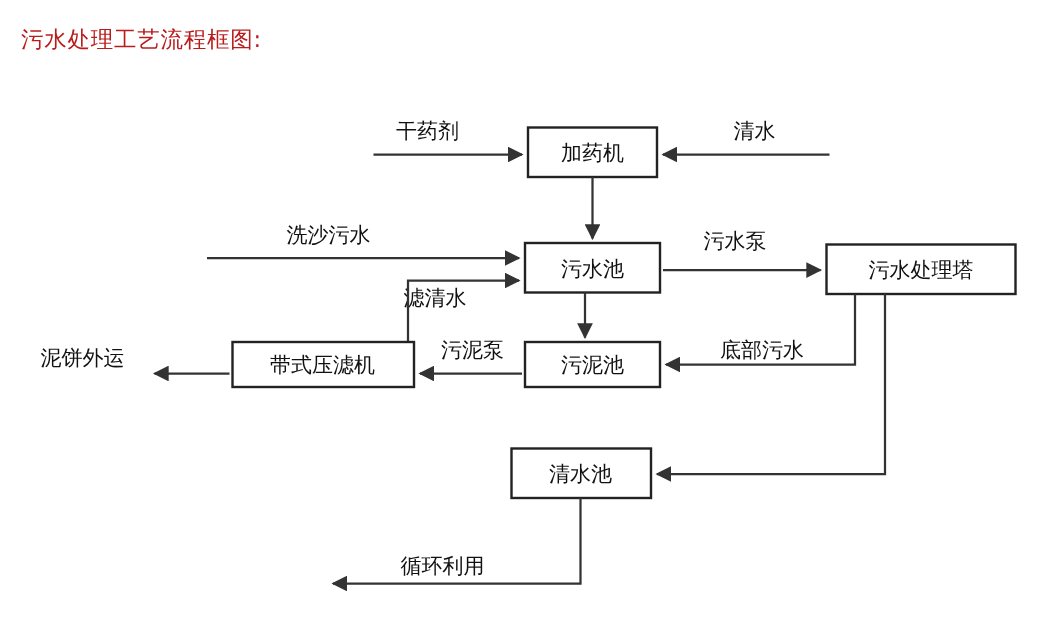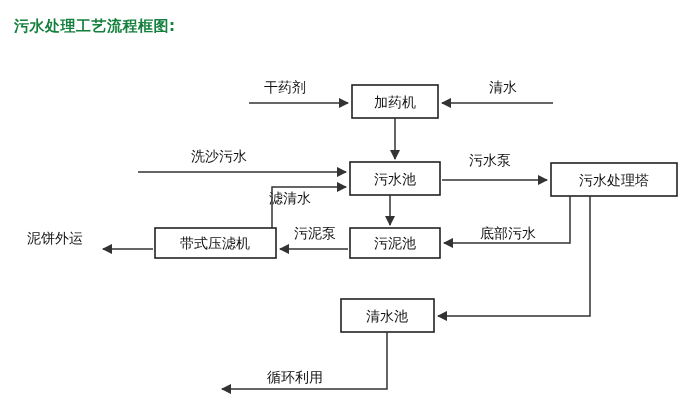--- a/index.html
+++ b/index.html
@@ -13,22 +13,22 @@
     height: 420px;
     background: #ffffff;
     font-family: "DejaVu Sans", "Liberation Sans", sans-serif;
     overflow: hidden;
   }
   #diagram-title {
     position: absolute;
     left: 14px;
     top: 17px;
     font-size: 15px;
-    font-weight: bold;
-    color: #15803d;
+    font-weight: normal;
+    color: #b91c1c;
     letter-spacing: 0.5px;
     white-space: nowrap;
   }
   svg#flow {
     position: absolute;
     left: 0;
     top: 0;
     width: 700px;
     height: 420px;
   }

